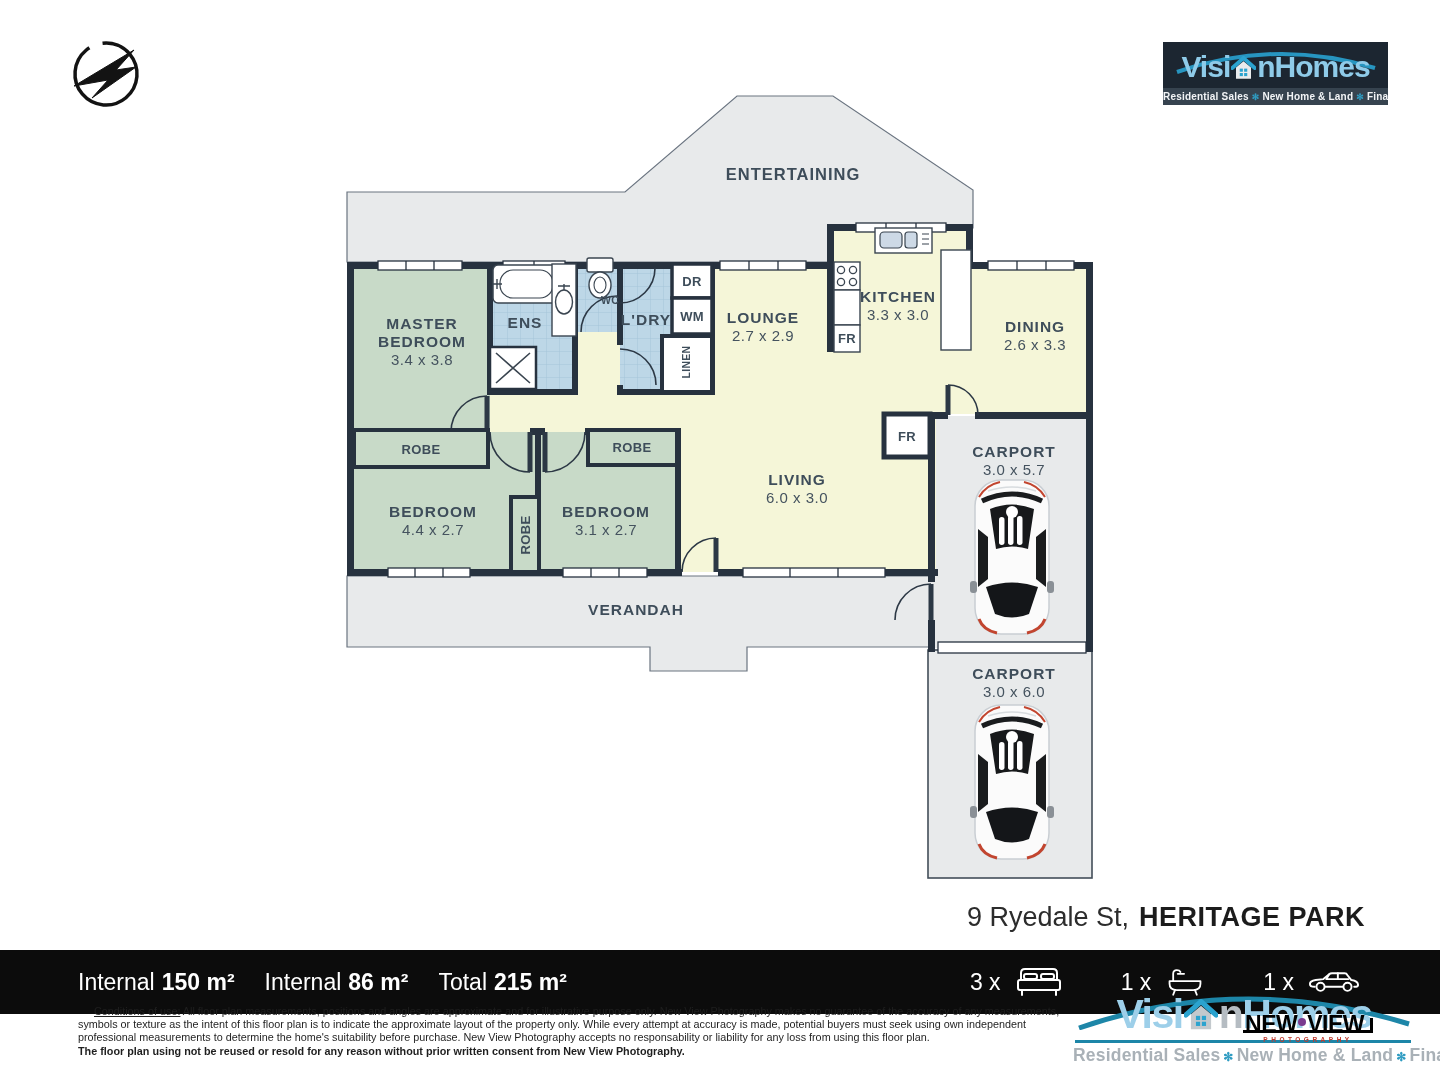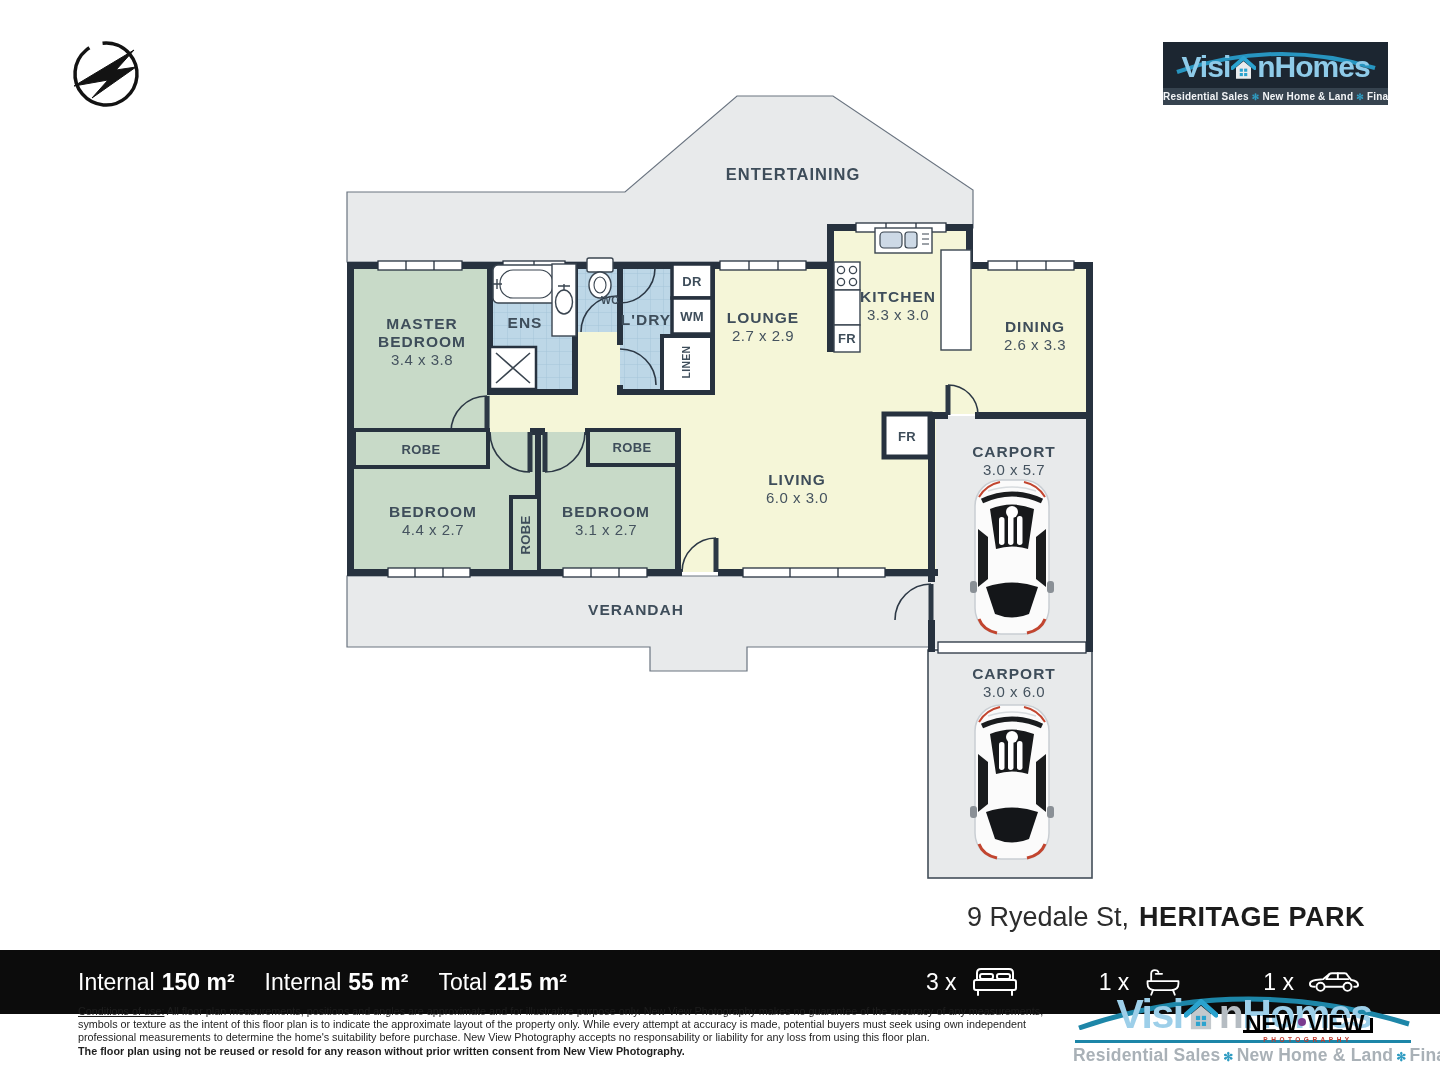--- a/index.html
+++ b/index.html
@@ -24,26 +24,26 @@
           letter-spacing:.2px;white-space:nowrap;}
   .sep{color:#2f9cc2;font-size:9px;padding:0 3px;}
   
   .address{position:absolute;right:75px;top:902px;font-size:27px;color:#2c2c2c;white-space:nowrap;}
   .address .suburb{font-weight:700;color:#1c1c1c;margin-left:10px;letter-spacing:.5px;}
   
   .statsbar{position:absolute;left:0;top:950px;width:1440px;height:64px;background:#0c0c0c;
             display:flex;align-items:center;justify-content:space-between;color:#fff;}
   .stats{margin-left:78px;display:flex;gap:30px;font-size:23px;align-items:baseline;white-space:nowrap;}
   .stat b{font-weight:700;margin-left:7px;}
-  .counts{margin-right:80px;display:flex;gap:80px;align-items:center;font-size:23px;}
+  .counts{margin-right:80px;display:flex;gap:58px;align-items:center;font-size:23px;}
   .count{display:flex;align-items:center;gap:14px;}
   
   .disclaimer{position:absolute;left:78px;top:1005px;z-index:2;color:#1f1f1f;font-size:10.8px;
               line-height:13.2px;white-space:nowrap;}
-  .disclaimer .u{text-decoration:underline;}
+  .disclaimer .u{text-decoration:underline;margin-left:16px;}
   .disclaimer .b4{font-weight:700;}
   
   .bottom-logo{position:absolute;right:25px;top:988px;width:342px;height:80px;z-index:1;}
   .bl-swoosh{position:absolute;left:0;top:-2px;}
   .bl-word{position:absolute;left:0;top:6px;width:100%;text-align:center;font-weight:700;
            font-size:41px;letter-spacing:-1.5px;line-height:40px;white-space:nowrap;}
   .bl-word .b{color:#9dcfe9;} .bl-word .g{color:#b5bcc2;}
   .bl-rule{position:absolute;left:2px;top:52px;width:336px;height:3px;background:#1d86a8;}
   .bl-tag{position:absolute;left:0;top:57px;width:100%;text-align:center;color:#a9b1b7;
           font-weight:700;font-size:17.5px;letter-spacing:.2px;white-space:nowrap;}
@@ -316,21 +316,21 @@
     </g>
   </svg>
 
   <div class="address">
     <span>9 Ryedale St,</span><span class="suburb">HERITAGE PARK</span>
   </div>
 
   <div class="statsbar">
     <div class="stats">
       <span class="stat"><span>Internal</span><b>150 m²</b></span>
-      <span class="stat"><span>Internal</span><b>55 m²</b></span>
+      <span class="stat"><span>Internal</span><b>86 m²</b></span>
       <span class="stat"><span>Total</span><b>215 m²</b></span>
     </div>
     <div class="counts">
       <span class="count">
         <span>3 x</span>
         <svg width="48" height="34" viewBox="0 0 48 34" fill="none" stroke="#fff" stroke-width="2" stroke-linecap="round" stroke-linejoin="round">
           <path d="M6,15 V8 Q6,4 10,4 H38 Q42,4 42,8 V15"></path>
           <rect x="3" y="15" width="42" height="10" rx="2"></rect>
           <path d="M7,25 V30 M41,25 V30"></path>
           <rect x="9" y="9" width="13" height="5" rx="2"></rect>

